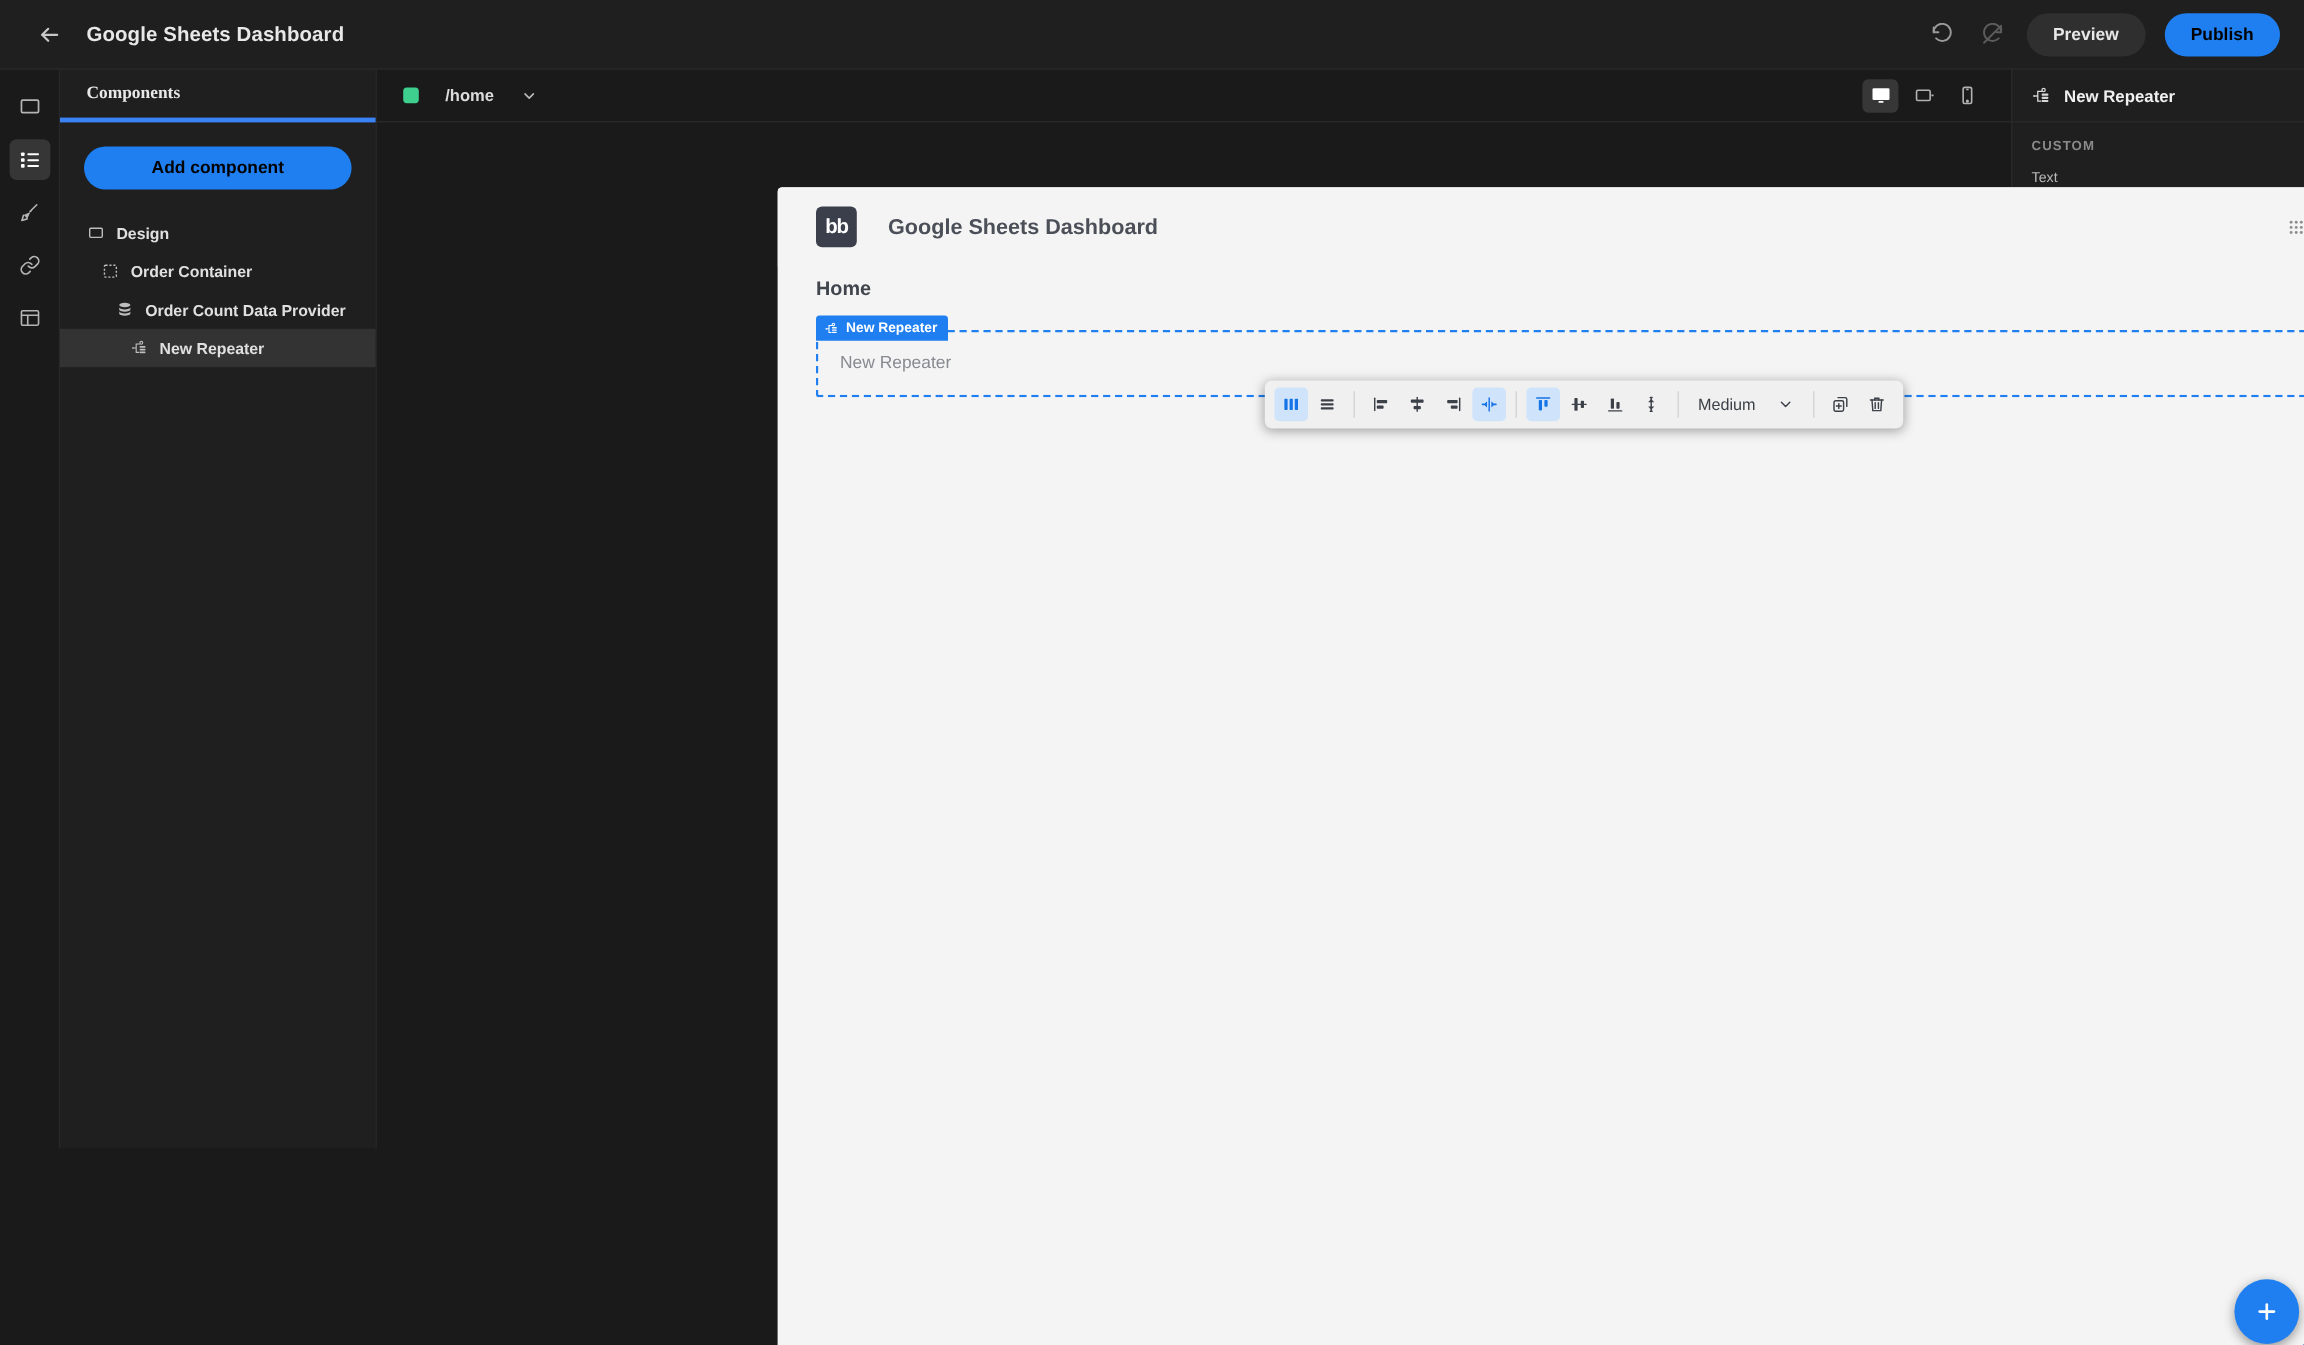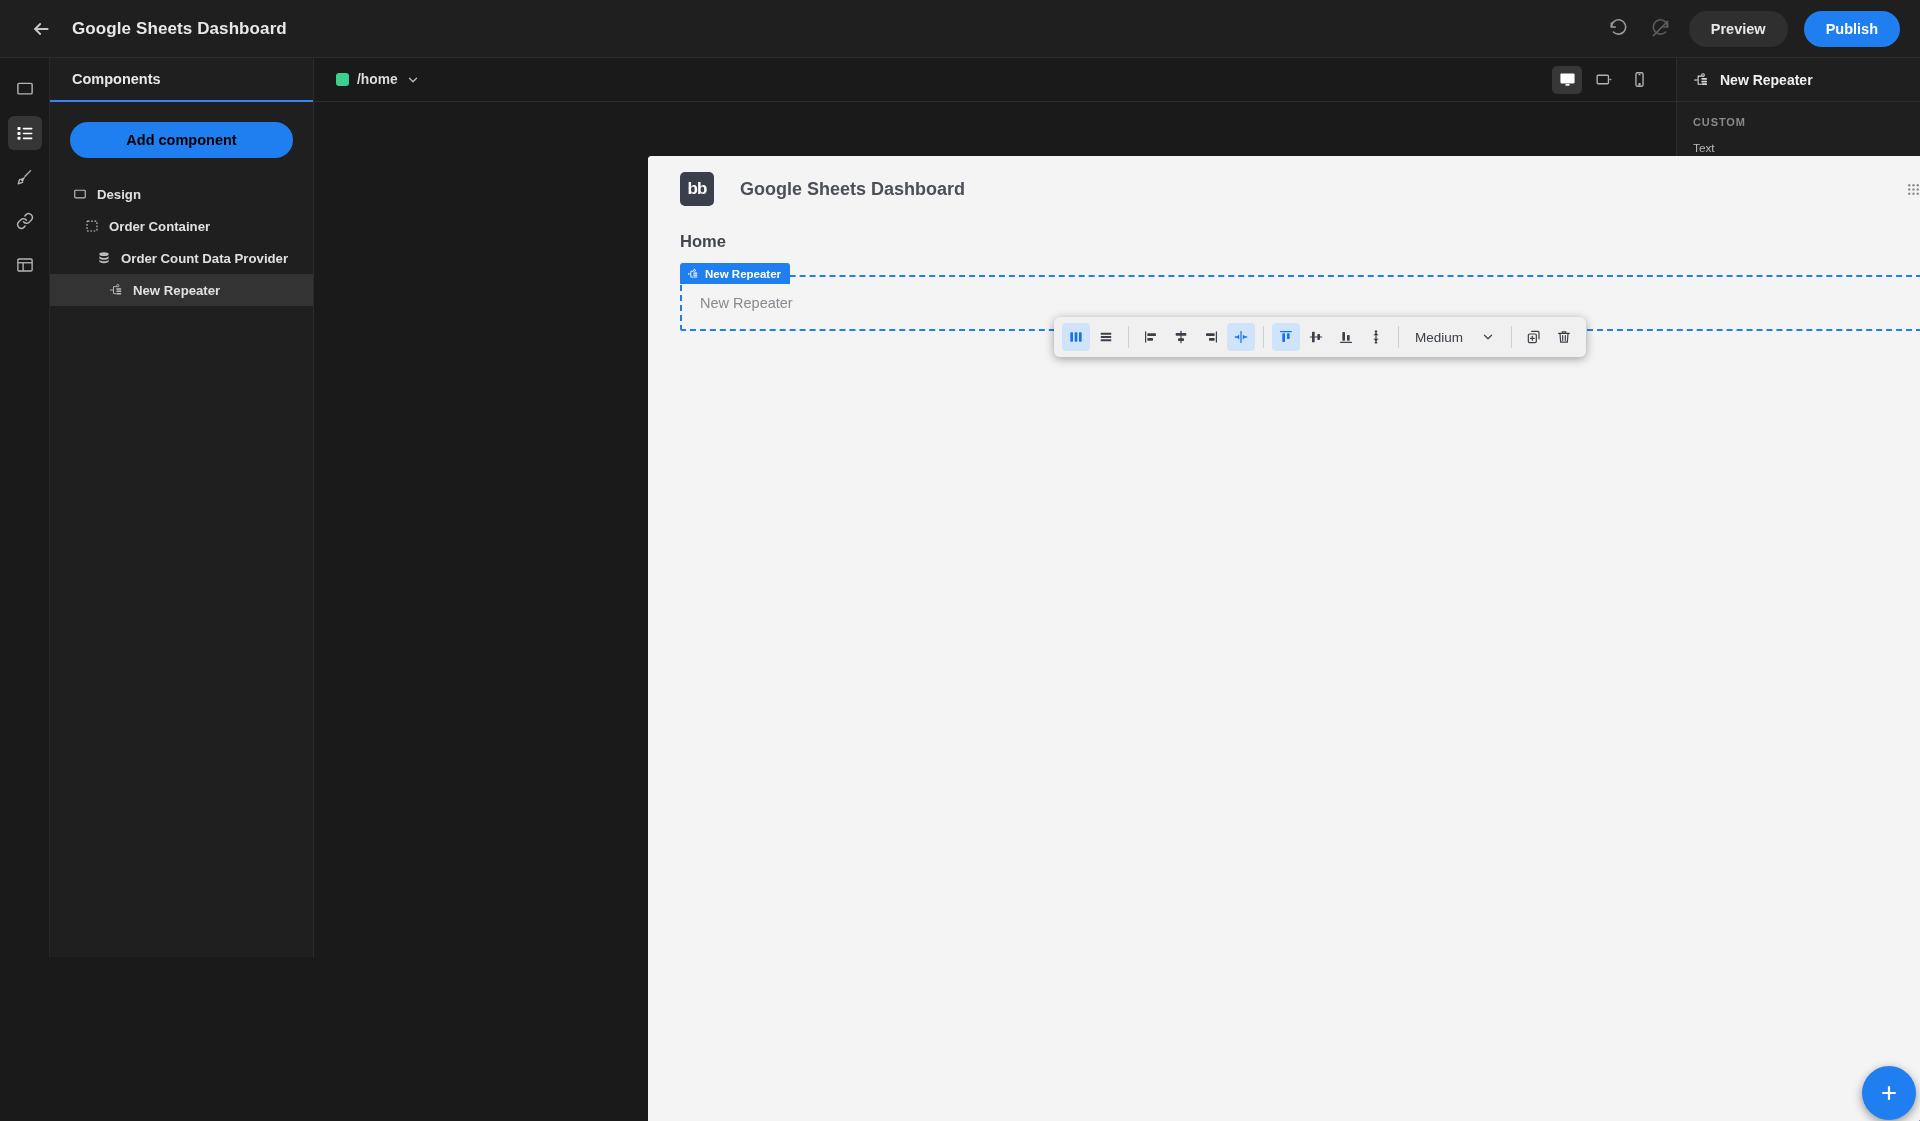--- a/index.html
+++ b/index.html
@@ -49,21 +49,21 @@
     width: 28px; height: 28px; display: flex; align-items: center; justify-content: center;
     color: #9a9a9a; cursor: pointer;
   }
   .icon-btn.disabled { color: #5c5c5c; }
   .btn-pill {
     height: 36px; border-radius: 18px; padding: 0 22px;
     display: flex; align-items: center; justify-content: center;
     font-size: 14.5px; font-weight: bold; cursor: pointer; white-space: nowrap;
   }
   .btn-preview { background: #2f2f2f; color: #e8e8e8; }
-  .btn-publish { background: #1f7ff0; color: #ffffff; margin-left: 2px; }
+  .btn-publish { background: #1f7ff0; color: #000000; margin-left: 2px; }
 
   
   .body { display: flex; flex: 1; min-height: 0; }
 
   
   .rail {
     width: 50px; min-width: 50px; background: #1a1a1a;
     border-right: 1px solid #282828;
     padding-top: 14px; display: flex; flex-direction: column; align-items: center; gap: 10px;
   }
@@ -75,22 +75,22 @@
   .rail-item.active { background: #363636; color: #ffffff; }
 
   
   .panel-left {
     width: 264px; min-width: 264px; background: #1f1f1f;
     border-right: 1px solid #2c2c2c;
     display: flex; flex-direction: column;
   }
   .panel-head {
     height: 44px; min-height: 44px; display: flex; align-items: center;
-    padding: 0 22px; border-bottom: 2px solid #3b82f6;
-    color: #e8e8e8; font-size: 14.5px; font-weight: bold;
+    padding: 0 22px; border-bottom: 4px solid #3b82f6;
+    color: #e8e8e8; font-size: 14.5px; font-weight: bold; font-family: Liberation Serif, serif;
   }
   .add-component-wrap { padding: 20px 20px 8px 20px; }
   .add-component {
     width: 100%; height: 36px; border-radius: 18px; background: #1f7ff0;
     color: #000000; font-size: 14.5px; font-weight: bold;
     display: flex; align-items: center; justify-content: center; cursor: pointer;
   }
   .tree { padding-top: 12px; }
   .tree-row {
     height: 32px; display: flex; align-items: center; gap: 9px;
@@ -99,21 +99,21 @@
   }
   .tree-row.selected { background: #333333; }
   .tree-icon { width: 16px; height: 16px; display: flex; align-items: center; justify-content: center; color: #bdbdbd; flex: 0 0 16px; }
 
   
   .canvas-col { flex: 1; min-width: 0; background: #1a1a1a; display: flex; flex-direction: column; }
   .canvas-head {
     height: 44px; min-height: 44px; display: flex; align-items: center;
     padding: 0 22px; border-bottom: 1px solid #2c2c2c; position: relative;
   }
-  .route-chip { display: flex; align-items: center; gap: 8px; cursor: pointer; }
+  .route-chip { display: flex; align-items: center; gap: 22px; cursor: pointer; }
   .route-dot { width: 13px; height: 13px; border-radius: 3px; background: #3ecf8e; }
   .route-name { color: #dcdcdc; font-size: 13.8px; font-weight: bold; }
   .device-group { margin-left: auto; display: flex; align-items: center; gap: 6px; }
   .device-btn {
     width: 30px; height: 28px; border-radius: 5px; display: flex; align-items: center; justify-content: center;
     color: #b2b2b2; cursor: pointer;
   }
   .device-btn.active { background: #373737; color: #ffffff; }
 
   .canvas-area { flex: 1; min-height: 0; position: relative; padding: 0 0 0 0; display: flex; justify-content: center; }

